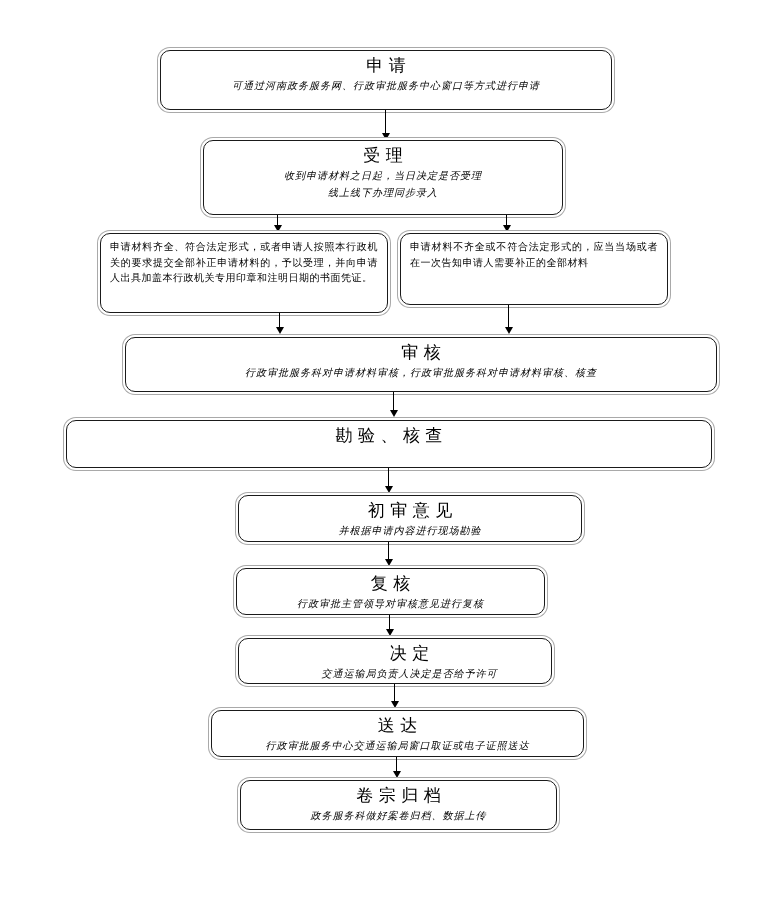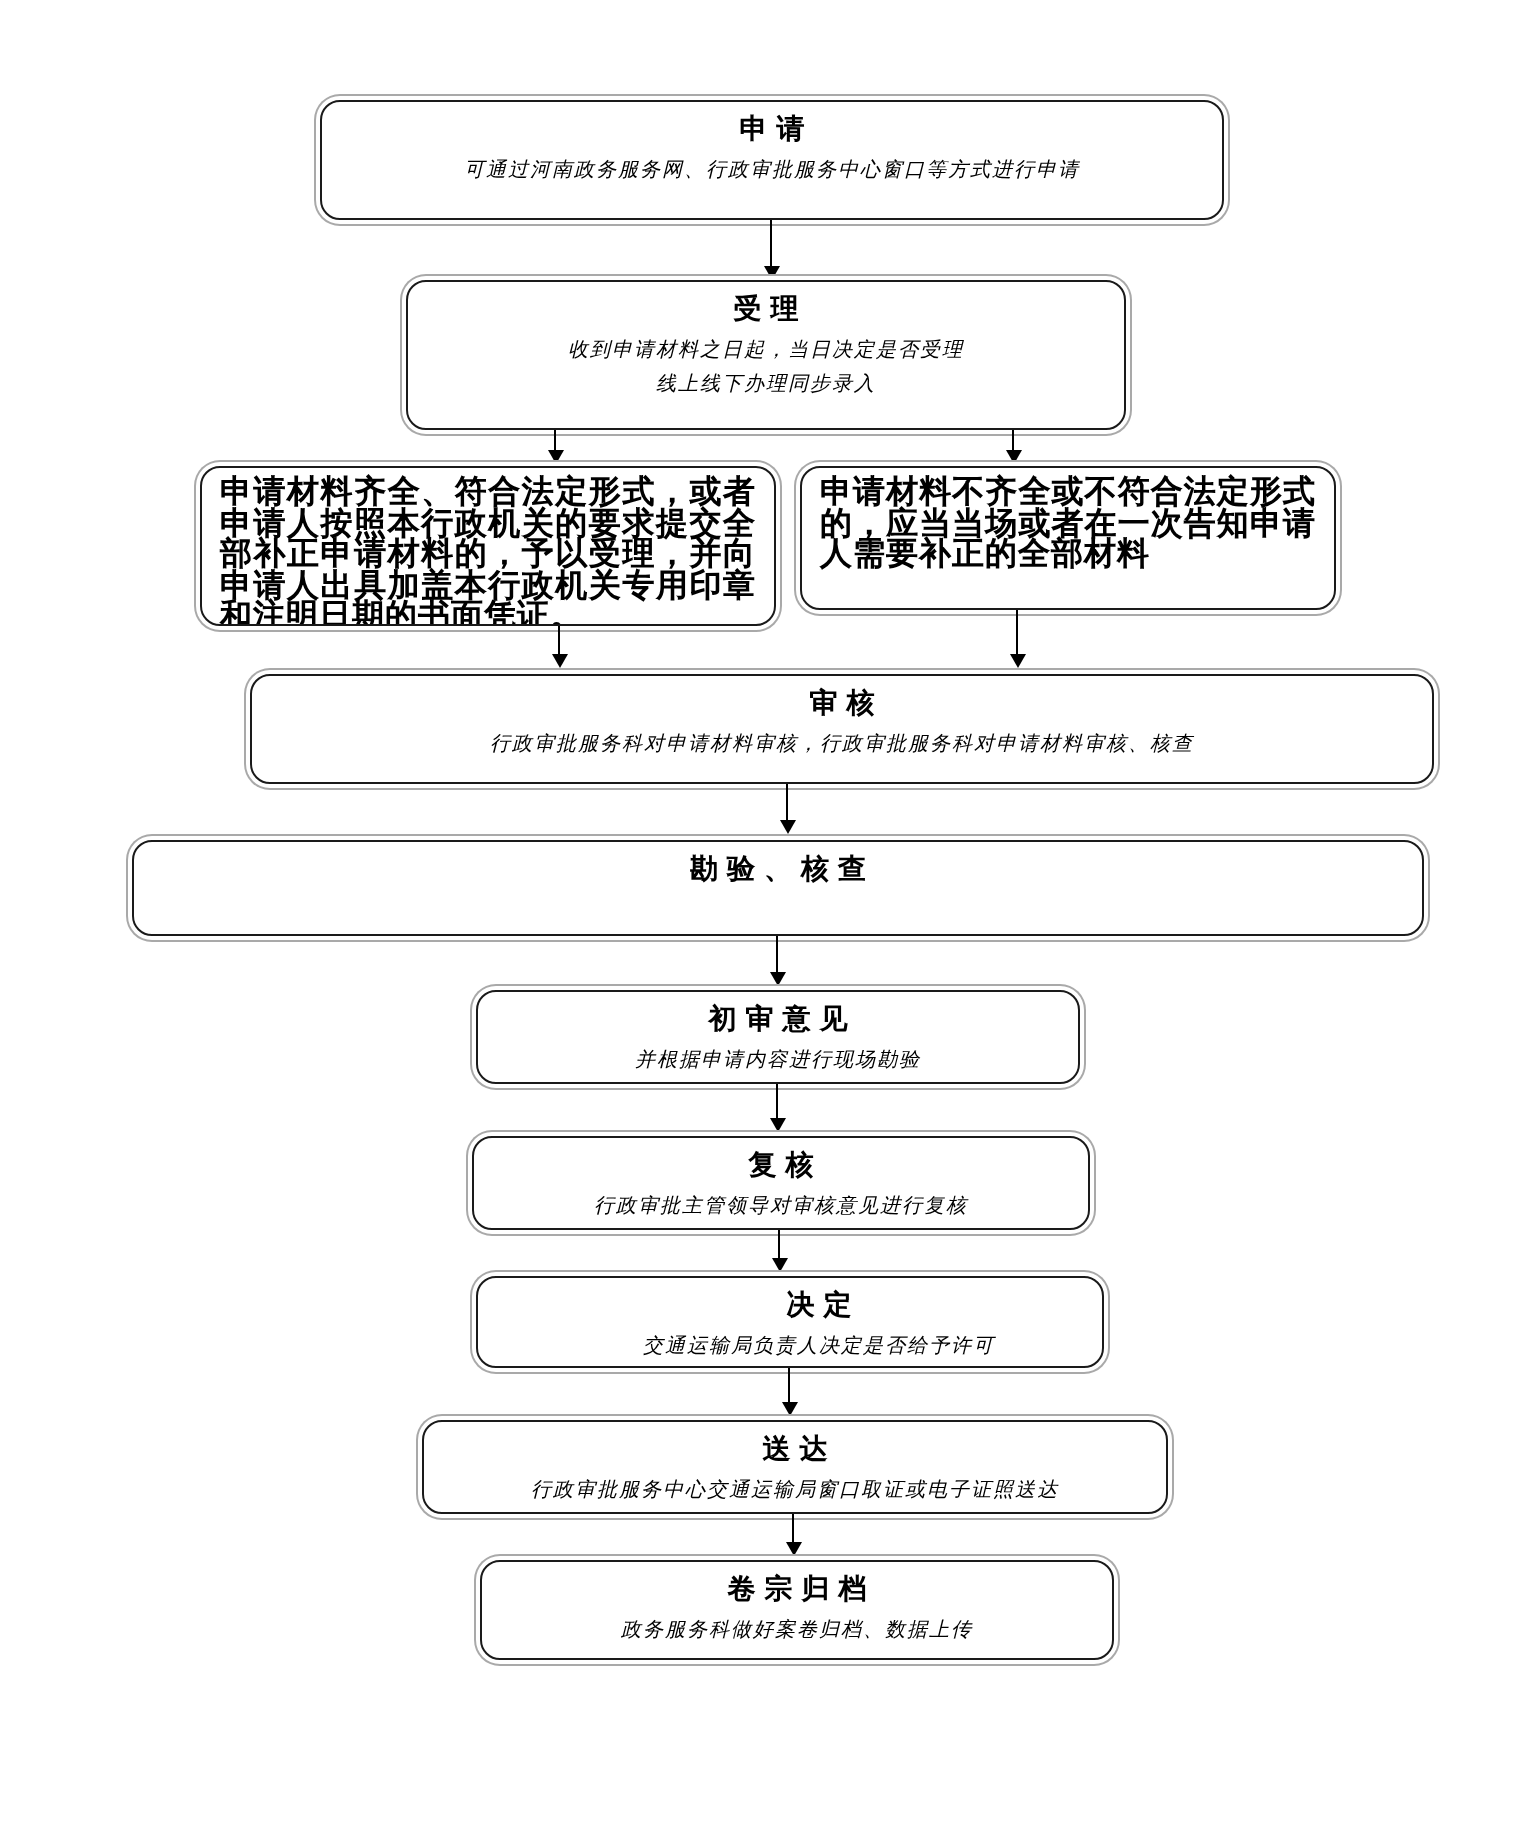--- a/index.html
+++ b/index.html
@@ -15,42 +15,40 @@
     position: absolute;
     box-sizing: border-box;
     background: #ffffff;
     border: 1.4px solid #1a1a1a;
     border-radius: 10px;
     box-shadow: 0 0 0 2px #ffffff, 0 0 0 3px #a9a9a9;
     text-align: center;
     overflow: hidden;
   }
   .node-title {
-    font-size: 14px;
+    font-size: 17px;
     line-height: 23px;
     padding-top: 3px;
     letter-spacing: 0.32em;
     text-indent: 0.32em;
     white-space: nowrap;
-    font-weight: bold;
   }
   .node-sub {
     font-size: 10px;
     line-height: 17px;
     letter-spacing: 1px;
     font-style: italic;
   }
   .node-paragraph {
-    font-size: 16px;
+    font-size: 10px;
     line-height: 15.5px;
     letter-spacing: 0.5px;
     text-align: justify;
     text-justify: inter-character;
     padding: 5px 9px 4px 9px;
-    font-weight: bold;
   }
   .arrow {
     position: absolute;
     width: 9px;
     display: flex;
     flex-direction: column;
     align-items: center;
   }
   .arrow-shaft { width: 1.4px; background: #000; flex: 1; }
   .arrow-head {
@@ -119,21 +117,21 @@
 
   <div class="node" style="left:66px; top:420px; width:646px; height:48px;">
     <div class="node-title">勘验、核查</div>
   </div>
 
   <div class="arrow" style="left:384px; top:468px; height:25px;">
     <i class="arrow-shaft"></i>
     <i class="arrow-head"></i>
   </div>
 
-  <div class="node" style="left:238px; top:495px; width:302px; height:47px;">
+  <div class="node" style="left:238px; top:495px; width:344px; height:47px;">
     <div class="node-title">初审意见</div>
     <div class="node-sub">并根据申请内容进行现场勘验</div>
   </div>
 
   <div class="arrow" style="left:384px; top:542px; height:24px;">
     <i class="arrow-shaft"></i>
     <i class="arrow-head"></i>
   </div>
 
   <div class="node" style="left:236px; top:568px; width:309px; height:47px;">

